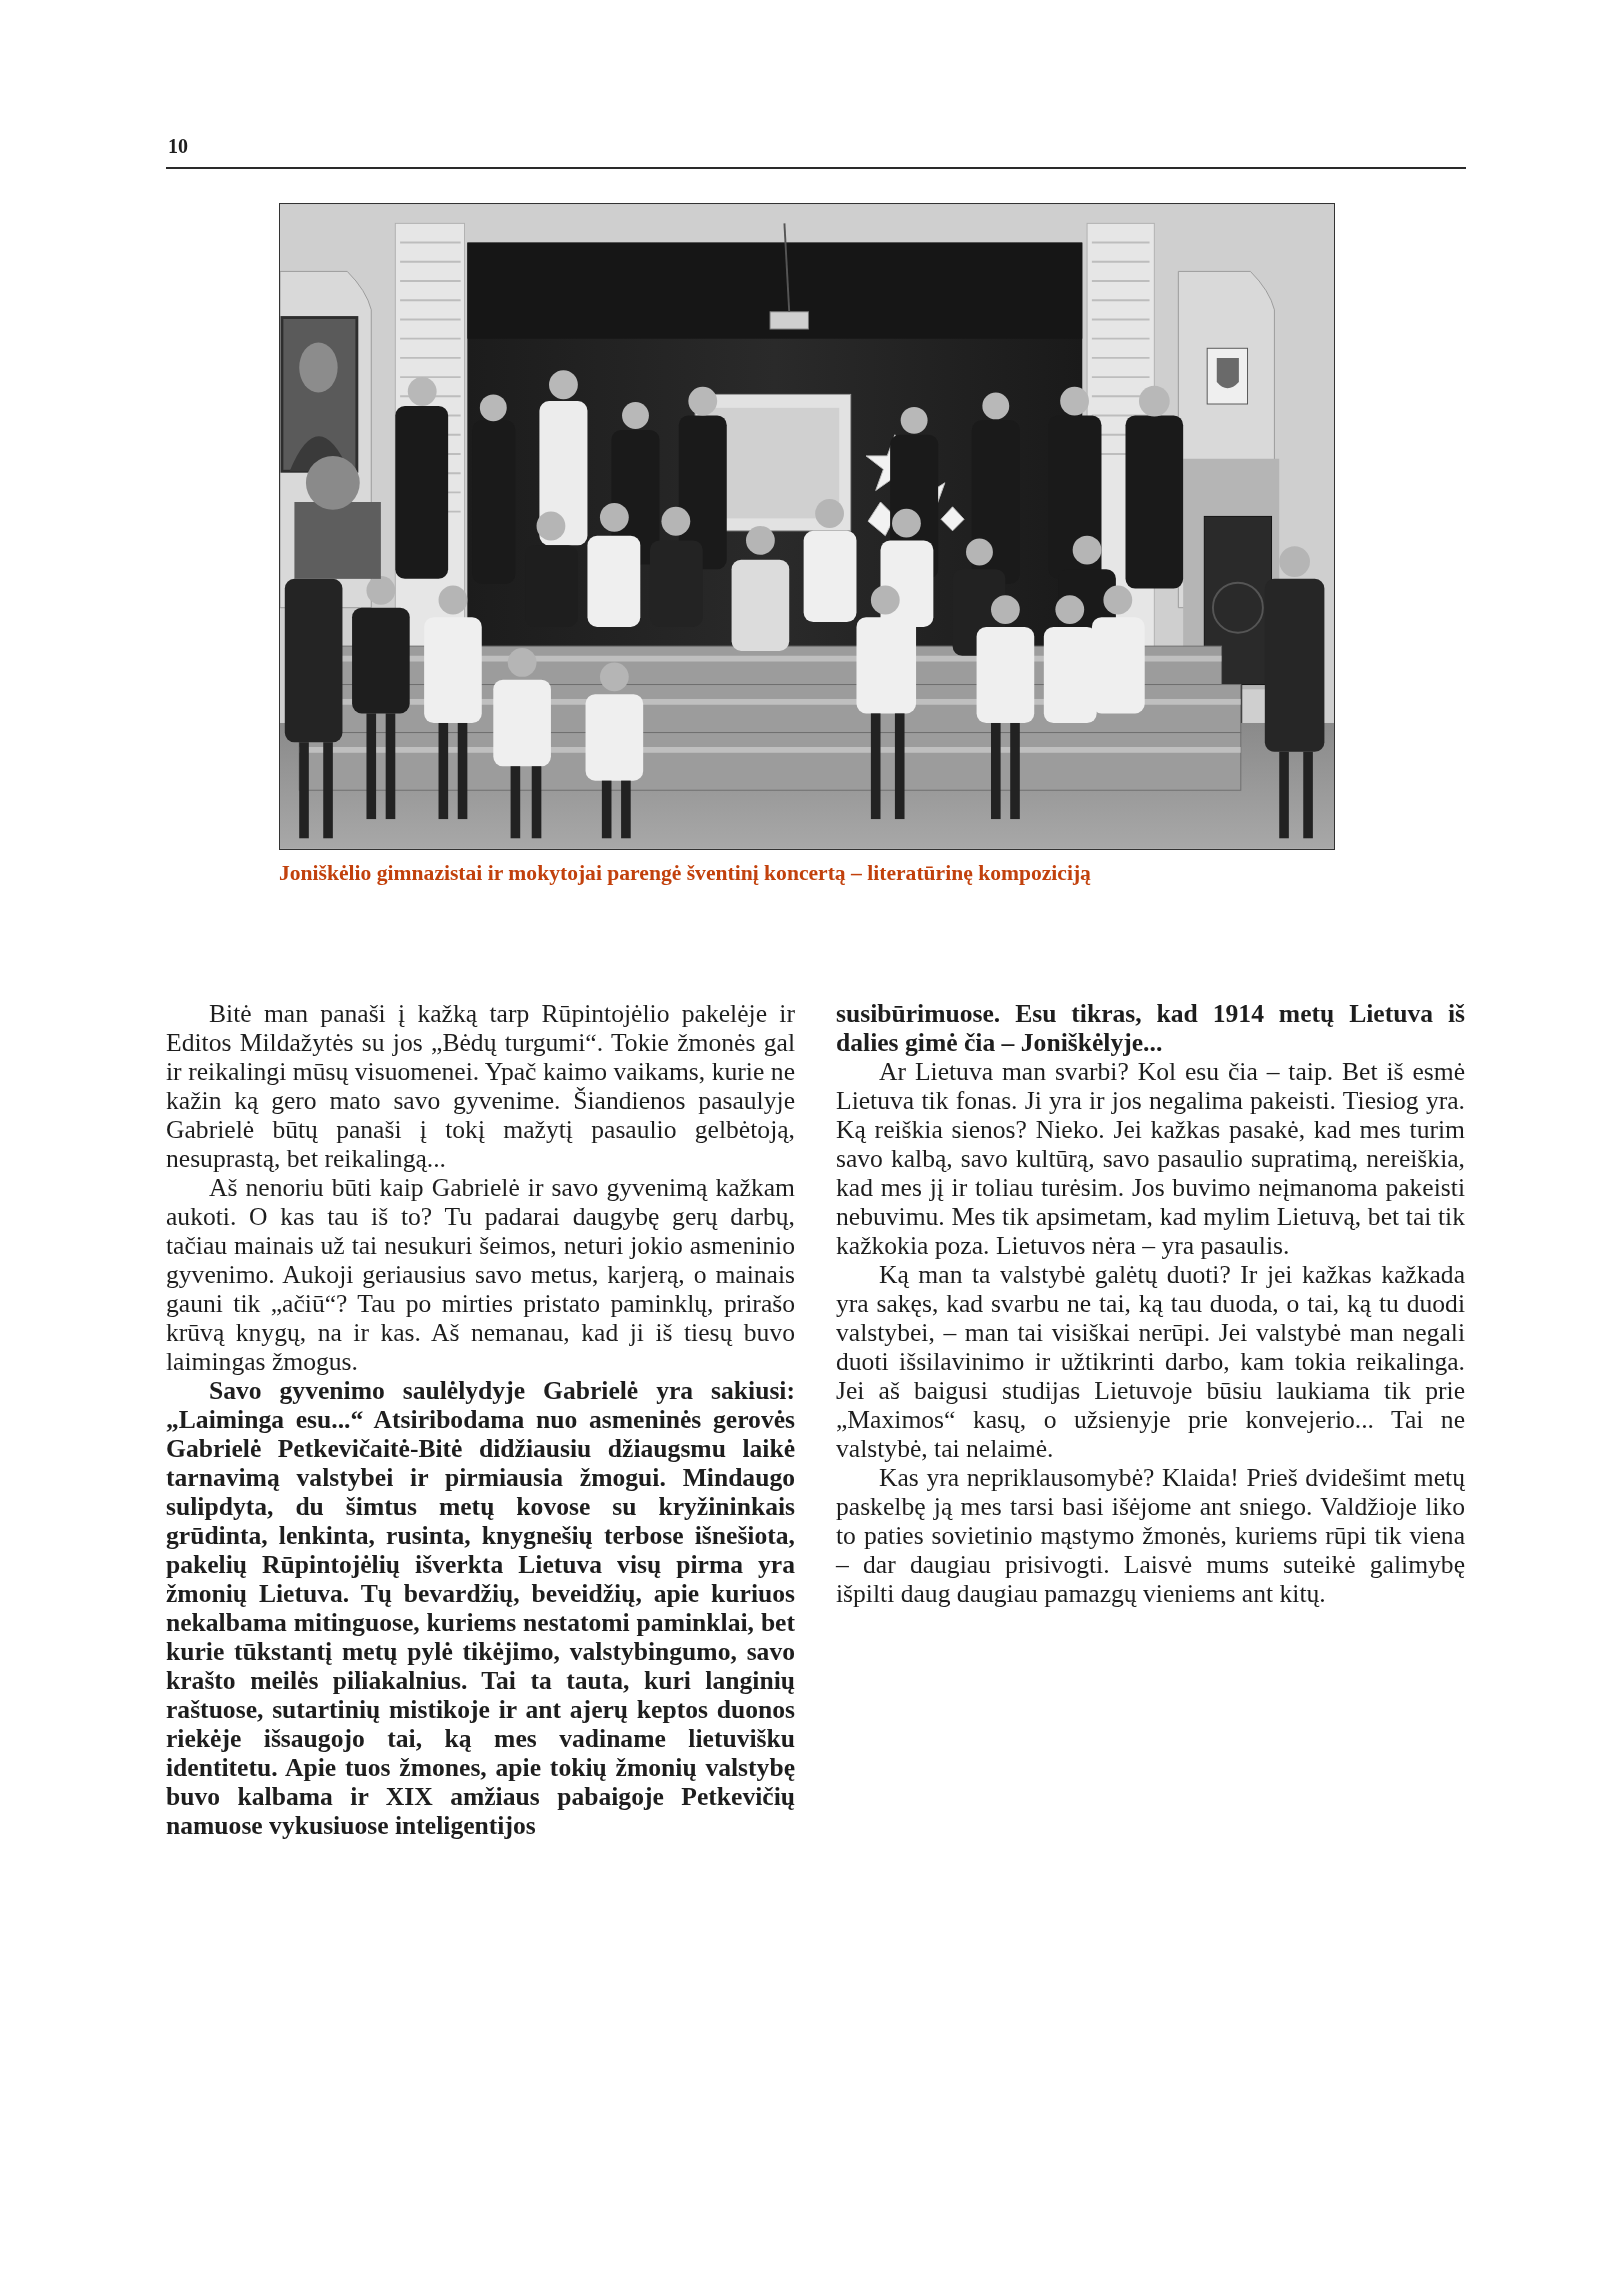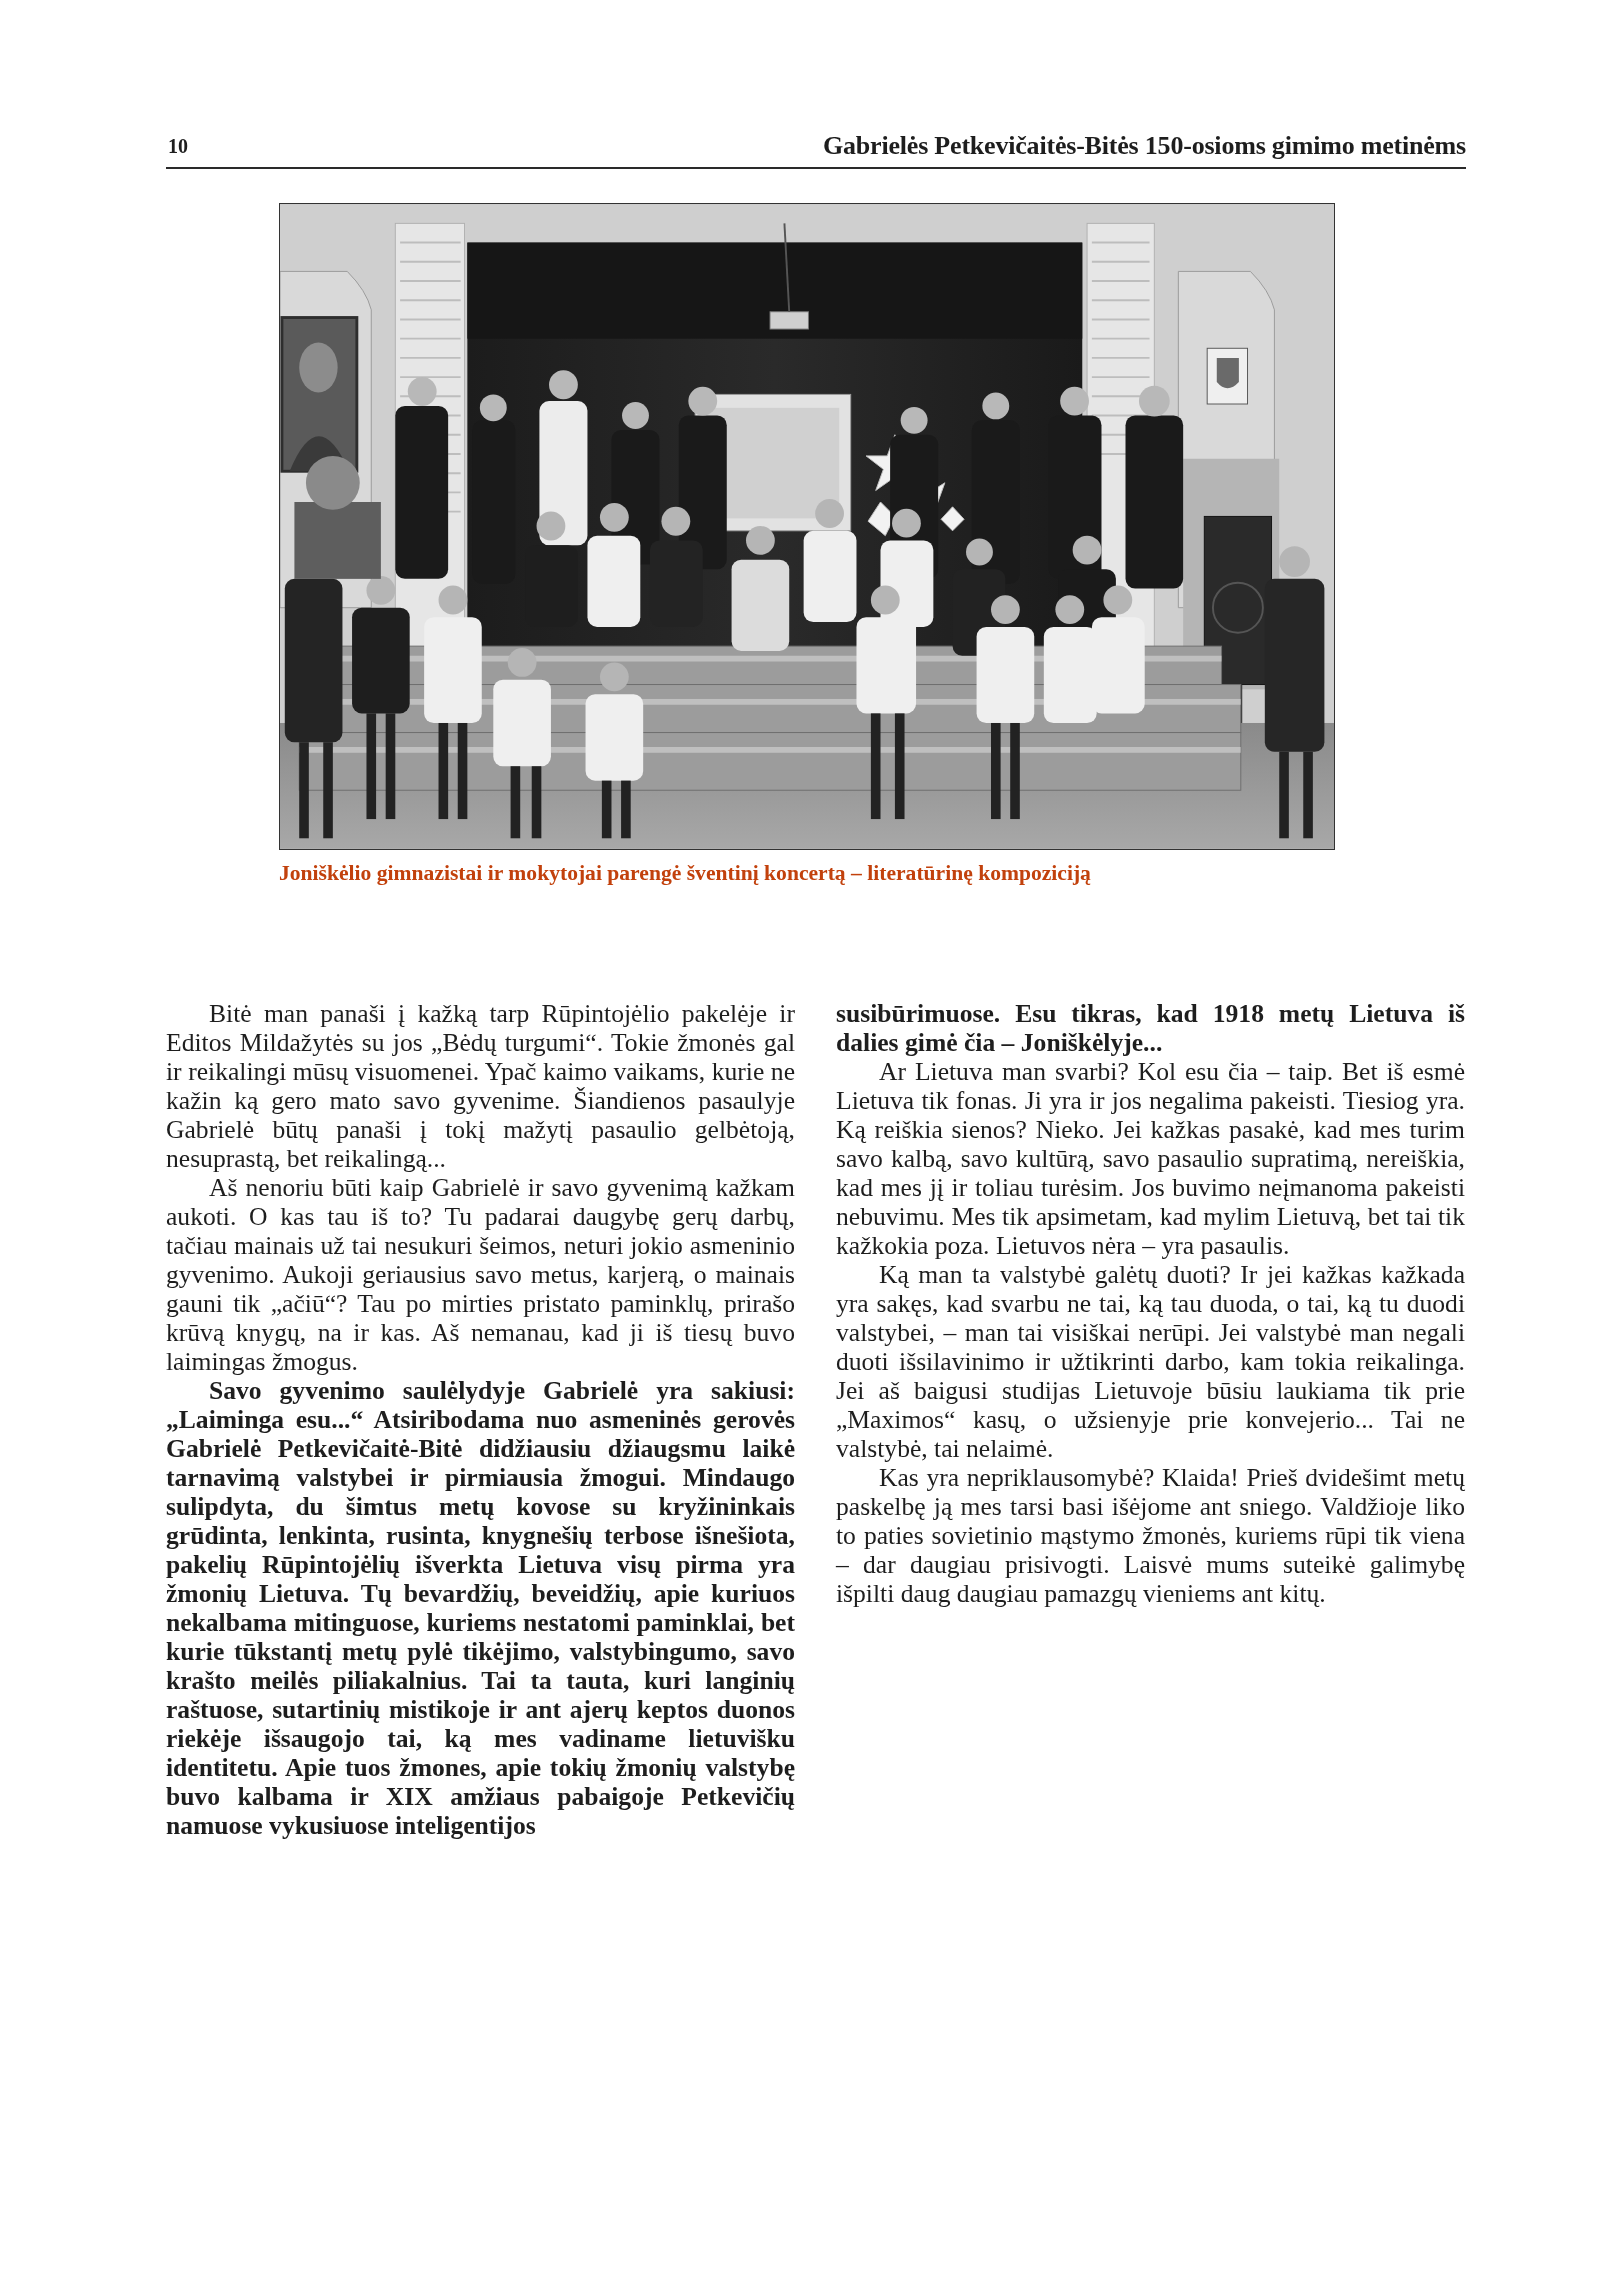--- a/index.html
+++ b/index.html
@@ -23,21 +23,20 @@
   .col-right { left: 836px; }
   .col p { margin: 0; text-indent: 43px; }
   .col p.noindent { text-indent: 0; }
   .col .b { font-weight: bold; }
 </style>
 </head>
 <body>
 
 <div class="header">
   <span class="page-num">10</span>
-  <span class="running-title">Gabrielės Petkevičaitės-Bitės 150-osioms gimimo metinėms</span>
 </div>
 <div class="header-rule"></div>
 
 <div class="photo">
   <svg width="1054" height="645" viewBox="0 0 1097 671">
     <defs>
       <linearGradient id="floorG" x1="0" y1="0" x2="0" y2="1">
         <stop offset="0" stop-color="#8a8a8a"></stop>
           <stop offset="1" stop-color="#a8a8a8"></stop>
       </linearGradient>
@@ -233,18 +232,18 @@
   <div>Joniškėlio gimnazistai ir mokytojai parengė šventinį koncertą – literatūrinę kompoziciją</div>
 </div>
 
 <div class="col col-left">
   <p>Bitė man panaši į kažką tarp Rūpintojėlio pakelėje ir Editos Mildažytės su jos „Bėdų turgumi“. Tokie žmonės gal ir reikalingi mūsų visuomenei. Ypač kaimo vaikams, kurie ne kažin ką gero mato savo gyvenime. Šiandienos pasaulyje Gabrielė būtų panaši į tokį mažytį pasaulio gelbėtoją, nesuprastą, bet reikalingą...</p>
   <p>Aš nenoriu būti kaip Gabrielė ir savo gyvenimą kažkam aukoti. O kas tau iš to? Tu padarai daugybę gerų darbų, tačiau mainais už tai nesukuri šeimos, neturi jokio asmeninio gyvenimo. Aukoji geriausius savo metus, karjerą, o mainais gauni tik „ačiū“? Tau po mirties pristato paminklų, prirašo krūvą knygų, na ir kas. Aš nemanau, kad ji iš tiesų buvo laimingas žmogus.</p>
   <p class="b">Savo gyvenimo saulėlydyje Gabrielė yra sakiusi: „Laiminga esu...“ Atsiribodama nuo asmeninės gerovės Gabrielė Petkevičaitė-Bitė didžiausiu džiaugsmu laikė tarnavimą valstybei ir pirmiausia žmogui. Mindaugo sulipdyta, du šimtus metų kovose su kryžininkais grūdinta, lenkinta, rusinta, knygnešių terbose išnešiota, pakelių Rūpintojėlių išverkta Lietuva visų pirma yra žmonių Lietuva. Tų bevardžių, beveidžių, apie kuriuos nekalbama mitinguose, kuriems nestatomi paminklai, bet kurie tūkstantį metų pylė tikėjimo, valstybingumo, savo krašto meilės piliakalnius. Tai ta tauta, kuri langinių raštuose, sutartinių mistikoje ir ant ajerų keptos duonos riekėje išsaugojo tai, ką mes vadiname lietuvišku identitetu. Apie tuos žmones, apie tokių žmonių valstybę buvo kalbama ir XIX amžiaus pabaigoje Petkevičių namuose vykusiuose inteligentijos</p>
 </div>
 
 <div class="col col-right">
-  <p class="b noindent">susibūrimuose. Esu tikras, kad 1918 metų Lietuva iš dalies gimė čia – Joniškėlyje...</p>
+  <p class="b noindent">susibūrimuose. Esu tikras, kad 1914 metų Lietuva iš dalies gimė čia – Joniškėlyje...</p>
   <p>Ar Lietuva man svarbi? Kol esu čia – taip. Bet iš esmė Lietuva tik fonas. Ji yra ir jos negalima pakeisti. Tiesiog yra. Ką reiškia sienos? Nieko. Jei kažkas pasakė, kad mes turim savo kalbą, savo kultūrą, savo pasaulio supratimą, nereiškia, kad mes jį ir toliau turėsim. Jos buvimo neįmanoma pakeisti nebuvimu. Mes tik apsimetam, kad mylim Lietuvą, bet tai tik kažkokia poza. Lietuvos nėra – yra pasaulis.</p>
   <p>Ką man ta valstybė galėtų duoti? Ir jei kažkas kažkada yra sakęs, kad svarbu ne tai, ką tau duoda, o tai, ką tu duodi valstybei, – man tai visiškai nerūpi. Jei valstybė man negali duoti išsilavinimo ir užtikrinti darbo, kam tokia reikalinga. Jei aš baigusi studijas Lietuvoje būsiu laukiama tik prie „Maximos“ kasų, o užsienyje prie konvejerio... Tai ne valstybė, tai nelaimė.</p>
   <p>Kas yra nepriklausomybė? Klaida! Prieš dvidešimt metų paskelbę ją mes tarsi basi išėjome ant sniego. Valdžioje liko to paties sovietinio mąstymo žmonės, kuriems rūpi tik viena – dar daugiau prisivogti. Laisvė mums suteikė galimybę išpilti daug daugiau pamazgų vieniems ant kitų.</p>
 </div>
 
 
 </body></html>

